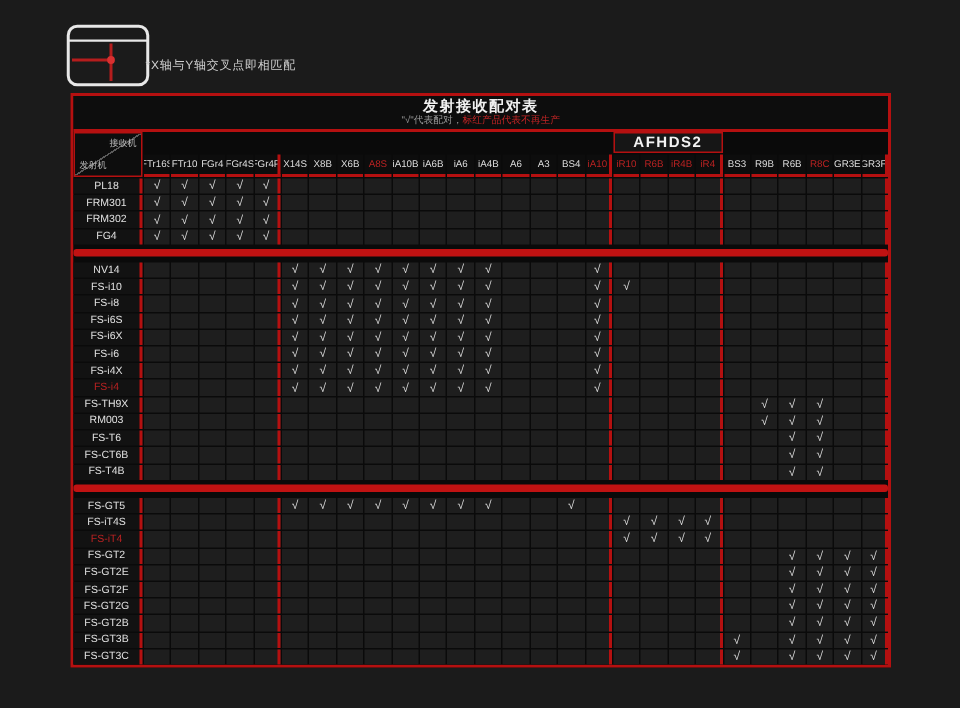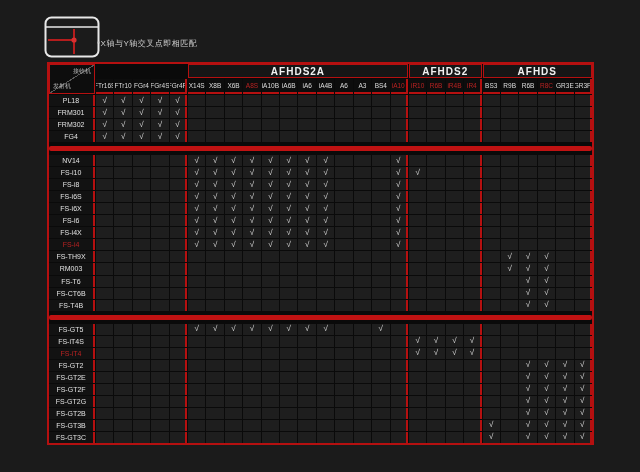--- a/index.html
+++ b/index.html
@@ -74,28 +74,30 @@
     <rect x="1.5" y="1.5" width="53" height="39" rx="6" fill="none" stroke="#e8e8e8" stroke-width="2"></rect>
     <line x1="2" y1="11" x2="54" y2="11" stroke="#e8e8e8" stroke-width="1.5"></line>
     <line x1="4" y1="24" x2="30" y2="24" stroke="#b51d1d" stroke-width="2"></line>
     <line x1="30" y1="13" x2="30" y2="38" stroke="#b51d1d" stroke-width="2"></line>
     <circle cx="30" cy="24" r="2.6" fill="#d93030"></circle>
   </svg>
 </div>
 <div class="note">*X轴与Y轴交叉点即相匹配</div>
 
 <div class="tbl">
+  <div class="title-row">
+    <div class="t">发射接收配对表</div>
+    <div class="s"><span>"√"代表配对，</span><span class="red">标红产品代表不再生产</span></div>
+  </div>
   <div class="grid" id="grid">
     <div class="corner">
       <span class="tr">接收机</span>
       <span class="bl">发射机</span>
     </div>
-      <div class="gcell" style="grid-area: 1 / 7 / auto / span 12;">AFHDS2A</div>
       <div class="gcell" style="grid-area: 1 / 19 / auto / span 4;">AFHDS2</div>
-      <div class="gcell" style="grid-area: 1 / 23 / auto / span 6;">AFHDS</div>
       <div class="rcell" style="grid-area: 2 / 2;">FTr16S</div>
       <div class="rcell" style="grid-area: 2 / 3;">FTr10</div>
       <div class="rcell" style="grid-area: 2 / 4;">FGr4</div>
       <div class="rcell" style="grid-area: 2 / 5;">FGr4S</div>
       <div class="rcell gend" style="grid-area: 2 / 6;">FGr4P</div>
       <div class="rcell" style="grid-area: 2 / 7;">X14S</div>
       <div class="rcell" style="grid-area: 2 / 8;">X8B</div>
       <div class="rcell" style="grid-area: 2 / 9;">X6B</div>
       <div class="rcell disc" style="grid-area: 2 / 10;">A8S</div>
       <div class="rcell" style="grid-area: 2 / 11;">iA10B</div>

